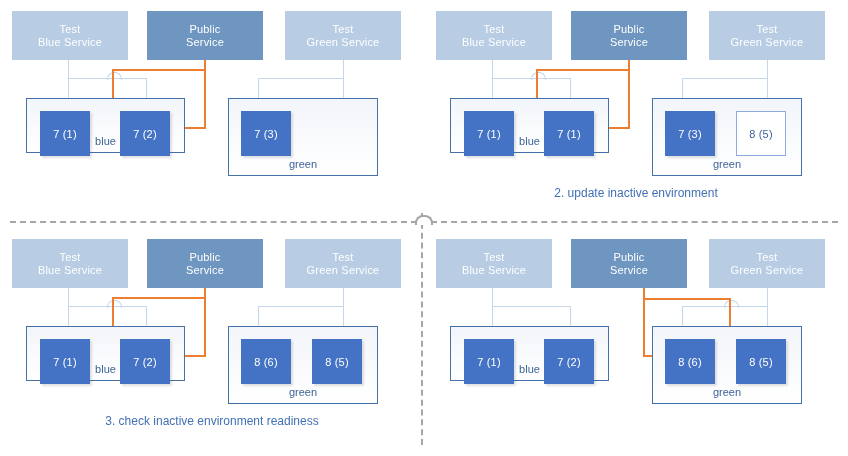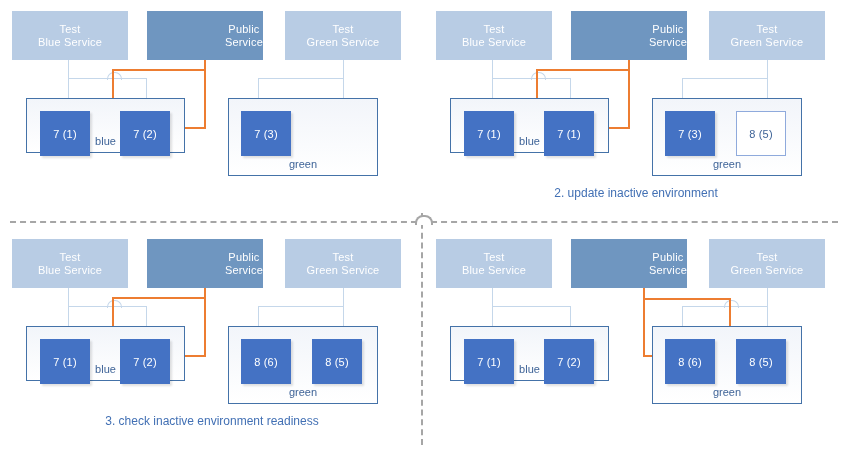--- a/index.html
+++ b/index.html
@@ -12,21 +12,21 @@
   .p2{left:424px;top:0;}
   .p3{left:0;top:228px;}
   .p4{left:424px;top:228px;}
 
   
   .svc{position:absolute;box-sizing:border-box;
        display:flex;align-items:center;justify-content:center;
        text-align:center;color:#ffffff;font-size:11px;line-height:13px;
        letter-spacing:.2px;}
   .svc.light{background:#b8cce4;}
-  .svc.dark{background:#6f96c0;justify-content:flex-end;}
+  .svc.dark{background:#6f96c0;}
   .svc-blue {left:12px; top:11px; width:116px;height:49px;}
   .svc-pub  {left:147px;top:11px; width:116px;height:49px;}
   .svc-green{left:285px;top:11px; width:116px;height:49px;}
 
   
   .env{position:absolute;box-sizing:border-box;border:1px solid #4472a8;
        background:linear-gradient(180deg,#f2f5fa 0%,#ffffff 100%);}
   .env-blue {left:26px; top:98px; width:159px;height:55px;}
   .env-green{left:228px;top:98px; width:150px;height:78px;}
   .env-label{position:absolute;left:0;right:0;bottom:5px;text-align:center;

